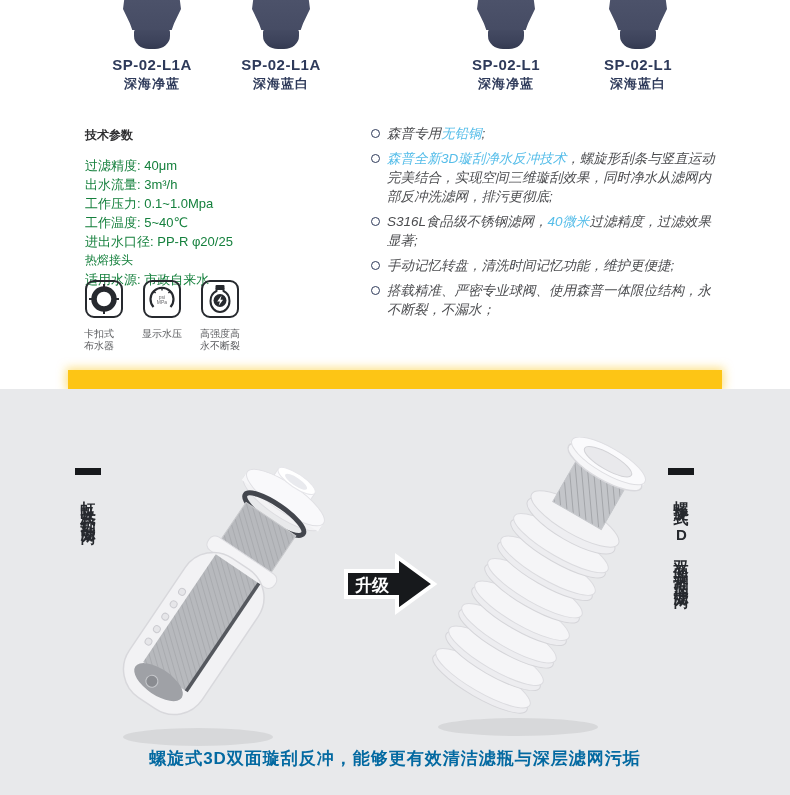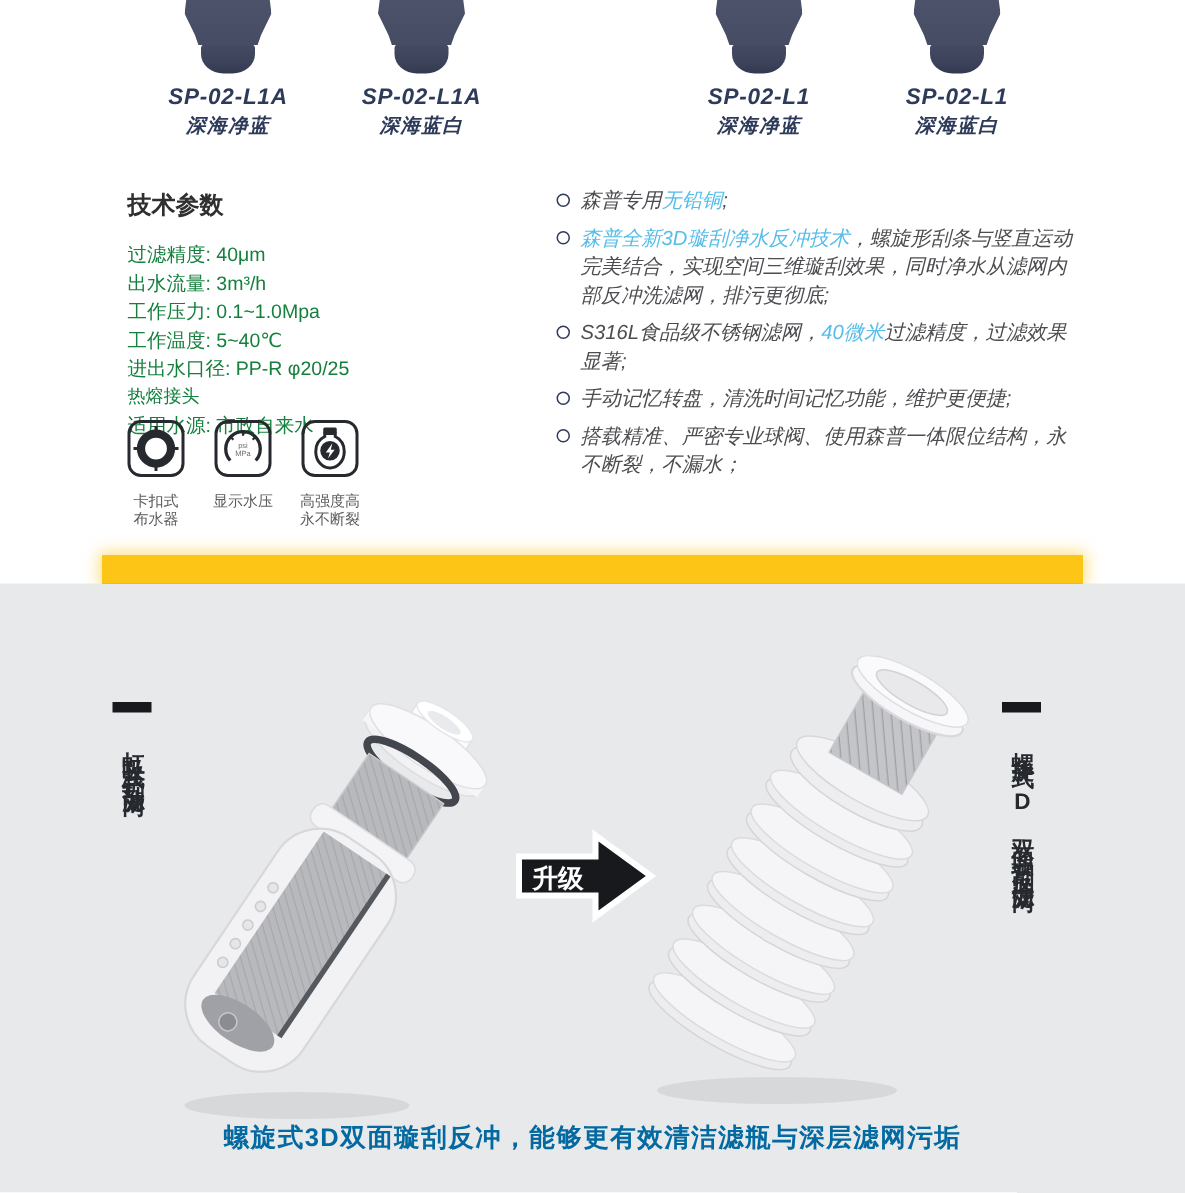--- a/index.html
+++ b/index.html
@@ -1,43 +1,43 @@
 <!DOCTYPE html>
 <html><head>
 <meta charset="utf-8">
 <style>
   html,body{margin:0;padding:0;background:#fff;}
   .page{position:relative;width:790px;height:795px;overflow:hidden;
         font-family:"Liberation Sans","DejaVu Sans",sans-serif;background:#ffffff;}
 
   
-  .products-row{position:absolute;left:0;top:0;width:754px;height:95px;font-style:italic;}
+  .products-row{position:absolute;left:0;top:0;width:754px;height:95px;}
   .product{position:absolute;top:0;width:120px;text-align:center;}
   .product:nth-child(1){left:92px;}
   .product:nth-child(2){left:221px;}
   .product:nth-child(3){left:446px;}
   .product:nth-child(4){left:578px;}
   .bottle{width:58px;height:30px;margin:0 auto;
           background:linear-gradient(180deg,#4c526a 0%,#464c64 100%);
           clip-path:polygon(2% 0,98% 0,100% 30%,88% 78%,84% 100%,16% 100%,12% 78%,0 30%);}
   .bottle-foot{width:36px;height:20px;margin:-1px auto 0;
           background:linear-gradient(180deg,#454b63 0%,#3c425a 65%,#333950 100%);
           border-radius:4px 4px 15px 15px / 3px 3px 13px 13px;}
   .product-model{margin-top:7px;font-size:15px;font-weight:700;color:#2e3a5a;letter-spacing:.5px;}
   .product-color{margin-top:2px;font-size:13px;font-weight:700;color:#2e3a5a;letter-spacing:1px;}
 
   
   .specs{position:absolute;left:85px;top:127px;width:270px;}
-  .specs-title{font-size:16px;font-weight:700;color:#2f2f31;margin-bottom:12px;}
+  .specs-title{font-size:12px;font-weight:700;color:#2f2f31;margin-bottom:12px;}
   .spec-line{font-size:13px;color:#15803d;line-height:19px;}
   .spec-line:nth-child(6){font-size:12px;}
 
   
   .icon-row{position:absolute;left:84px;top:279px;width:260px;display:flex;gap:9px;}
-  .icon-card{width:40px;text-align:center;margin-right:1px;}
+  .icon-card{width:40px;margin-right:1px;}
   .icon-card + .icon-card{margin-left:8px;}
   .icon-box{width:40px;height:40px;}
   .icon-caption{margin-top:5px;font-size:10px;line-height:12px;color:#5a5b5e;white-space:nowrap;}
 
   
   .features{position:absolute;left:371px;top:124px;width:352px;}
   .feature-item{display:flex;margin-bottom:6px;font-style:italic;}
   .feature-bullet{flex:0 0 9px;width:9px;height:9px;border:1.6px solid #2e3a5a;border-radius:50%;
                   margin:5px 7px 0 0;box-sizing:border-box;}
   .feature-text{flex:1;margin:0;font-size:13.5px;line-height:19px;color:#4c4d50;}

